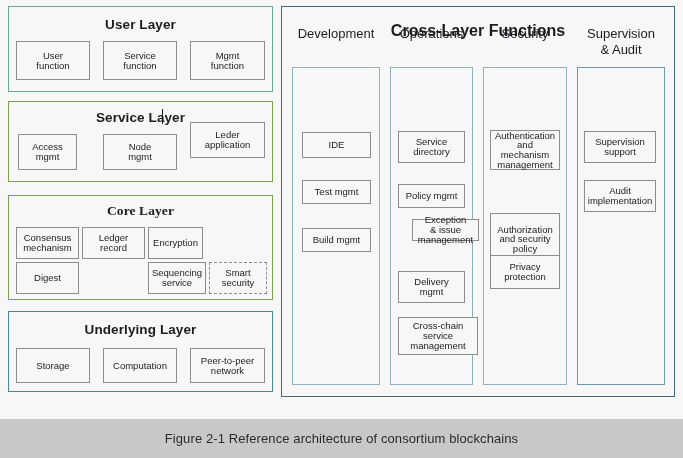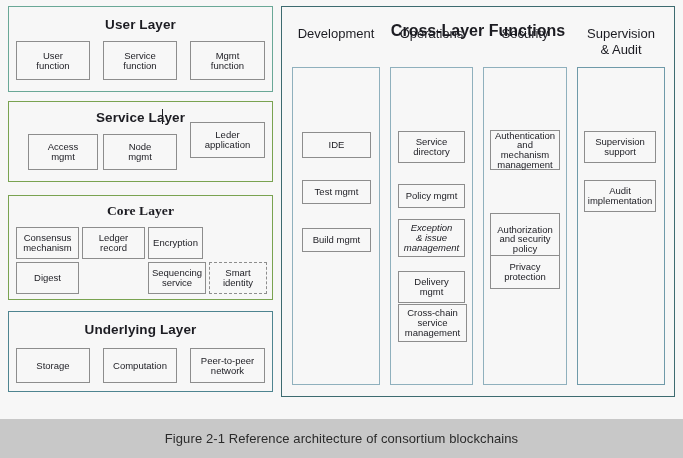--- a/index.html
+++ b/index.html
@@ -142,41 +142,41 @@
   <div class="node" style="left:16px; top:41px; width:74px; height:39px;">User
 function</div>
   <div class="node" style="left:103px; top:41px; width:74px; height:39px;">Service
 function</div>
   <div class="node" style="left:190px; top:41px; width:75px; height:39px;">Mgmt
 function</div>
 
   <div class="layer" id="layer-service"></div>
   <div class="layer-title" style="left:8px; top:110px; width:265px;">Service Layer</div>
   <div id="service-caret"></div>
-  <div class="node" style="left:28px; top:134px; width:70px; height:36px;">Access
+  <div class="node" style="left:18px; top:134px; width:59px; height:36px;">Access
 mgmt</div>
   <div class="node" style="left:103px; top:134px; width:74px; height:36px;">Node
 mgmt</div>
   <div class="node" style="left:190px; top:122px; width:75px; height:36px;">Leder
 application</div>
 
   <div class="layer" id="layer-core"></div>
   <div class="layer-title" style="left:8px; top:203px; width:265px;font-family:Liberation Serif, serif;">Core Layer</div>
 
   <div class="node" style="left:16px; top:227px; width:63px; height:32px;">Consensus
 mechanism</div>
   <div class="node" style="left:82px; top:227px; width:63px; height:32px;">Ledger
 record</div>
   <div class="node" style="left:148px; top:227px; width:55px; height:32px;">Encryption</div>
 
   <div class="node" style="left:16px; top:262px; width:63px; height:32px;">Digest</div>
   <div class="node" style="left:148px; top:262px; width:58px; height:32px;">Sequencing
 service</div>
   <div class="node dashed" style="left:209px; top:262px; width:58px; height:32px;">Smart
-identity</div>
+security</div>
 
   <div class="layer" id="layer-under"></div>
   <div class="layer-title" style="left:8px; top:322px; width:265px;">Underlying Layer</div>
   <div class="node" style="left:103px; top:348px; width:74px; height:35px;">Computation</div>
   <div class="node" style="left:16px; top:348px; width:74px; height:35px;">Storage</div>
   <div class="node" style="left:190px; top:348px; width:75px; height:35px;">Peer-to-peer
 network</div>
 
   <div id="cross-panel"></div>
   <div id="cross-title">Cross-Layer Functions</div>
@@ -185,26 +185,26 @@
   <div class="column-title" style="left:292px; width:88px;">Development</div>
   <div class="node" style="left:302px; top:132px; width:69px; height:26px;">IDE</div>
   <div class="node" style="left:302px; top:180px; width:69px; height:24px;">Test mgmt</div>
   <div class="node" style="left:302px; top:228px; width:69px; height:24px;">Build mgmt</div>
 
   <div class="column" id="col-operations"></div>
   <div class="column-title" style="left:390px; width:83px;">Operations</div>
   <div class="node" style="left:398px; top:131px; width:67px; height:32px;">Service
 directory</div>
   <div class="node" style="left:398px; top:184px; width:67px; height:24px;">Policy mgmt</div>
-  <div class="node" style="left:398px; top:219px; width:67px; height:38px;font-style:italic;">Exception
+  <div class="node" style="left:412px; top:219px; width:67px; height:22px;">Exception
 &amp; issue
 management</div>
   <div class="node" style="left:398px; top:271px; width:67px; height:32px;">Delivery
 mgmt</div>
-  <div class="node" style="left:398px; top:304px; width:69px; height:38px;">Cross-chain
+  <div class="node" style="left:398px; top:317px; width:80px; height:38px;">Cross-chain
 service
 management</div>
 
   <div class="column" id="col-security"></div>
   <div class="column-title" style="left:483px; width:84px;">Security</div>
   <div class="node" style="left:490px; top:130px; width:70px; height:40px;">Authentication
 and mechanism
 management</div>
   <div class="node" style="left:490px; top:185px; width:70px; height:62px;margin-top:28px;">Authorization
 and security

